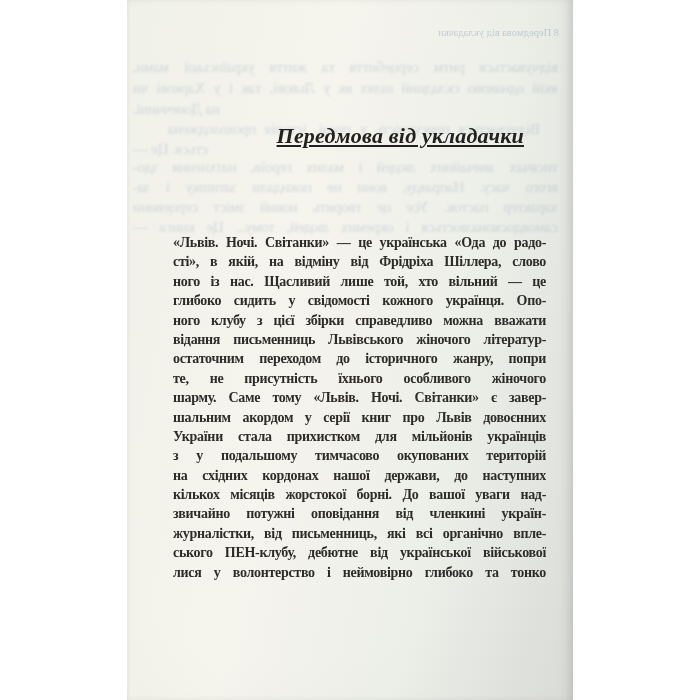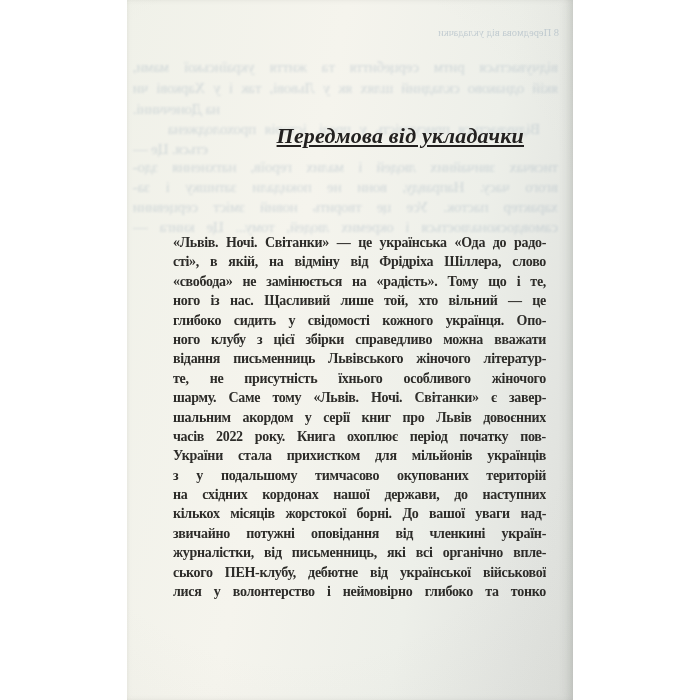--- a/index.html
+++ b/index.html
@@ -85,29 +85,28 @@
     <div class="bleed bleed-p2">
         <div class="b-line">тисячах звичайних людей і малих героїв, натхнення здо-</div>
         <div class="b-line">вгого часу. Направду, вони не покидали затишку і за-</div>
         <div class="b-line">характер пасток. Усе це творить новий зміст серцевини</div>
         <div class="b-line">самовдосконалюється і окремих людей, тому... Це книга —</div>
       </div>
 
     <div class="body">
         <div class="body-line">«Львів. Ночі. Світанки» — це українська «Ода до радо-</div>
         <div class="body-line">сті», в якій, на відміну від Фрідріха Шіллера, слово</div>
-        <div class="body-line">«свобода» не замінюється на «радість». Тому що і те,</div>
         <div class="body-line">ного із нас. Щасливий лише той, хто вільний — це</div>
         <div class="body-line">глибоко сидить у свідомості кожного українця. Опо-</div>
         <div class="body-line">ного клубу з цієї збірки справедливо можна вважати</div>
         <div class="body-line">відання письменниць Львівського жіночого літератур-</div>
+        <div class="body-line">остаточним переходом до історичного жанру, попри</div>
         <div class="body-line">те, не присутність їхнього особливого жіночого</div>
         <div class="body-line">шарму. Саме тому «Львів. Ночі. Світанки» є завер-</div>
         <div class="body-line">шальним акордом у серії книг про Львів довоєнних</div>
-        <div class="body-line">часів 2022 року. Книга охоплює період початку пов-</div>
         <div class="body-line">України стала прихистком для мільйонів українців</div>
         <div class="body-line">з у подальшому тимчасово окупованих територій</div>
         <div class="body-line">на східних кордонах нашої держави, до наступних</div>
         <div class="body-line">кількох місяців жорстокої борні. До вашої уваги над-</div>
         <div class="body-line">звичайно потужні оповідання від членкині україн-</div>
         <div class="body-line">журналістки, від письменниць, які всі органічно впле-</div>
         <div class="body-line">ського ПЕН-клубу, дебютне від української військової</div>
         <div class="body-line">лися у волонтерство і неймовірно глибоко та тонко</div>
       </div>
 

